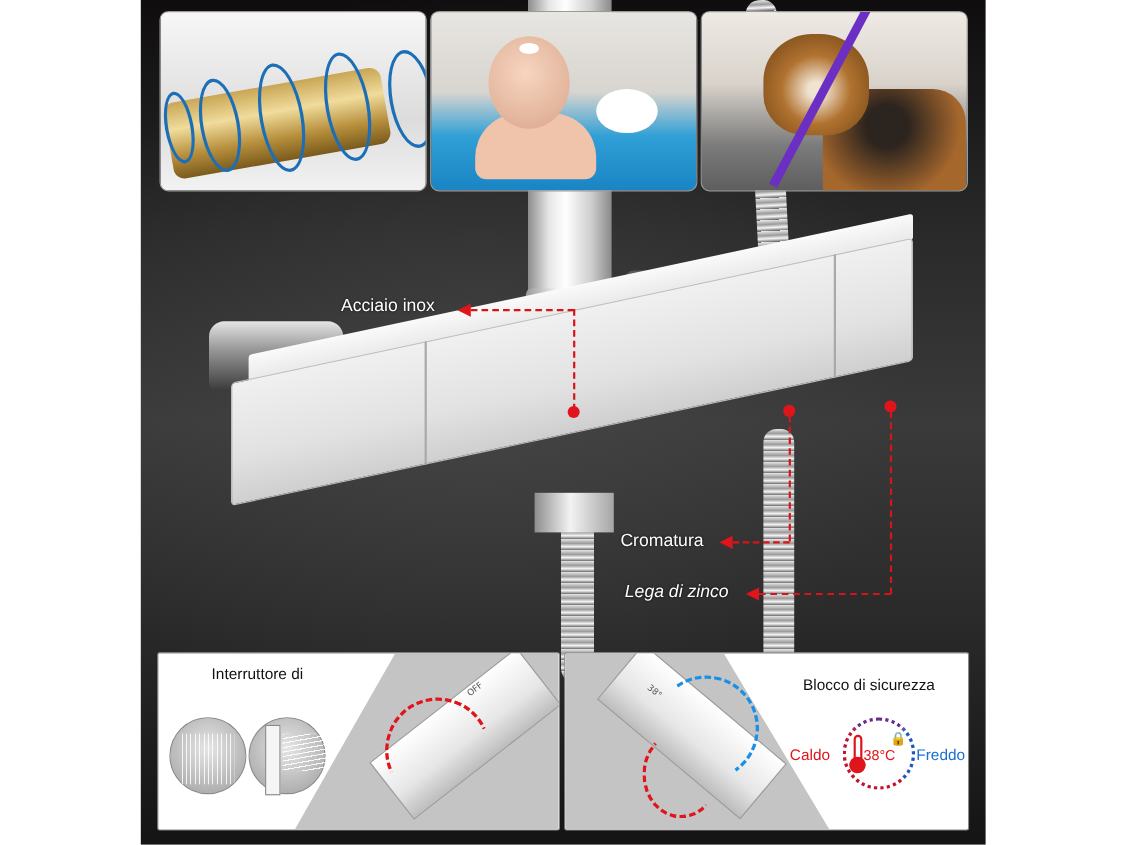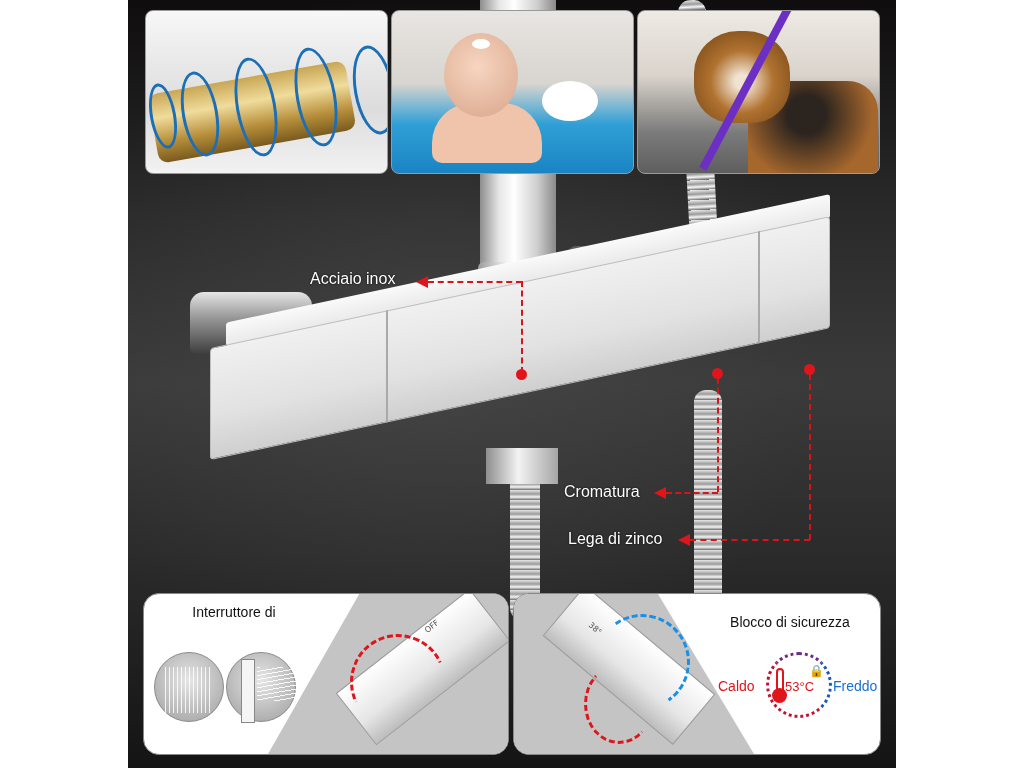--- a/index.html
+++ b/index.html
@@ -140,21 +140,21 @@
     border-radius: 40px 30px 0 0;
     background: radial-gradient(circle at 45% 35%, #2c241e 20%, #a6672d 70%);
   }
   .leash {
     position: absolute; left: 150px; top: -10px; width: 8px; height: 190px;
     background: #6b2fc4; transform: rotate(28deg); transform-origin: top;
   }
 
   
   .bcard {
-    position: absolute; top: 593px; height: 162px; border-radius: 16px; overflow: hidden;
+    position: absolute; top: 593px; height: 162px; border-radius: 2px; overflow: hidden;
     z-index: 12; background: #ffffff; border: 1px solid #888;
   }
   .bcard.b1 { left: 143px; width: 366px; }
   .bcard.b2 { left: 513px; width: 368px; }
   .grey-wedge-1 {
     position: absolute; top: 0; bottom: 0; right: 0; width: 240px;
     background: #c4c4c4;
     clip-path: polygon(38% 0, 100% 0, 100% 100%, 0 100%);
   }
   .grey-wedge-2 {
@@ -240,21 +240,21 @@
   <div class="dot" style="left:584px; top:368px;"></div>
   <div class="dash-v" style="left:589px; top:378px; height:114px;"></div>
   <div class="dash-h" style="left:538px; top:492px; width:52px;"></div>
   <div class="arrowhead" style="left:526px; top:487px;"></div>
   <div class="label" style="left:436px; top:483px;">Cromatura</div>
 
   <div class="dot" style="left:676px; top:364px;"></div>
   <div class="dash-v" style="left:681px; top:374px; height:166px;"></div>
   <div class="dash-h" style="left:562px; top:539px; width:120px;"></div>
   <div class="arrowhead" style="left:550px; top:534px;"></div>
-  <div class="label" style="left:440px; top:530px;">Lega di zinco</div>
+  <div class="label" style="left:440px; top:530px;font-style:italic;">Lega di zinco</div>
 </div>
 
 <div class="card c1">
   <div class="cartridge"></div>
   <div class="ring" style="left:4px; top:72px; width:26px; height:66px;"></div>
   <div class="ring" style="left:36px; top:60px; width:36px; height:86px;"></div>
   <div class="ring" style="left:90px; top:46px; width:40px; height:100px;"></div>
   <div class="ring" style="left:150px; top:36px; width:40px; height:100px;"></div>
   <div class="ring" style="left:208px; top:34px; width:40px; height:90px;"></div>
 </div>
@@ -293,17 +293,17 @@
   <div class="grey-wedge-2"></div>
   <div class="valve" style="left:30px; top:38px; transform: rotate(40deg);"></div>
   <div style="position:absolute; left:74px; top:30px; font-size:8px; color:#555; transform: rotate(40deg);">38°</div>
   <div class="curve-arrow" style="left:80px; top:20px; width:96px; height:96px; border-color:#1a8fe6 #1a8fe6 transparent transparent; transform: rotate(10deg);"></div>
   <div class="curve-arrow" style="left:70px; top:70px; width:70px; height:80px; border-color:transparent transparent #e0141b #e0141b;"></div>
 
   <div class="bcard-title" style="left:196px; top:18px; width:160px;">Blocco di sicurezza</div>
   <div class="lock-ring"></div>
   <div class="thermo"></div>
   <div class="thermo-bulb"></div>
-  <div class="temp-txt deg">53°C</div>
+  <div class="temp-txt deg">38°C</div>
   <div class="lock-glyph">🔒</div>
   <div class="temp-txt caldo">Caldo</div>
   <div class="temp-txt freddo">Freddo</div>
 </div>
 
 </body></html>

